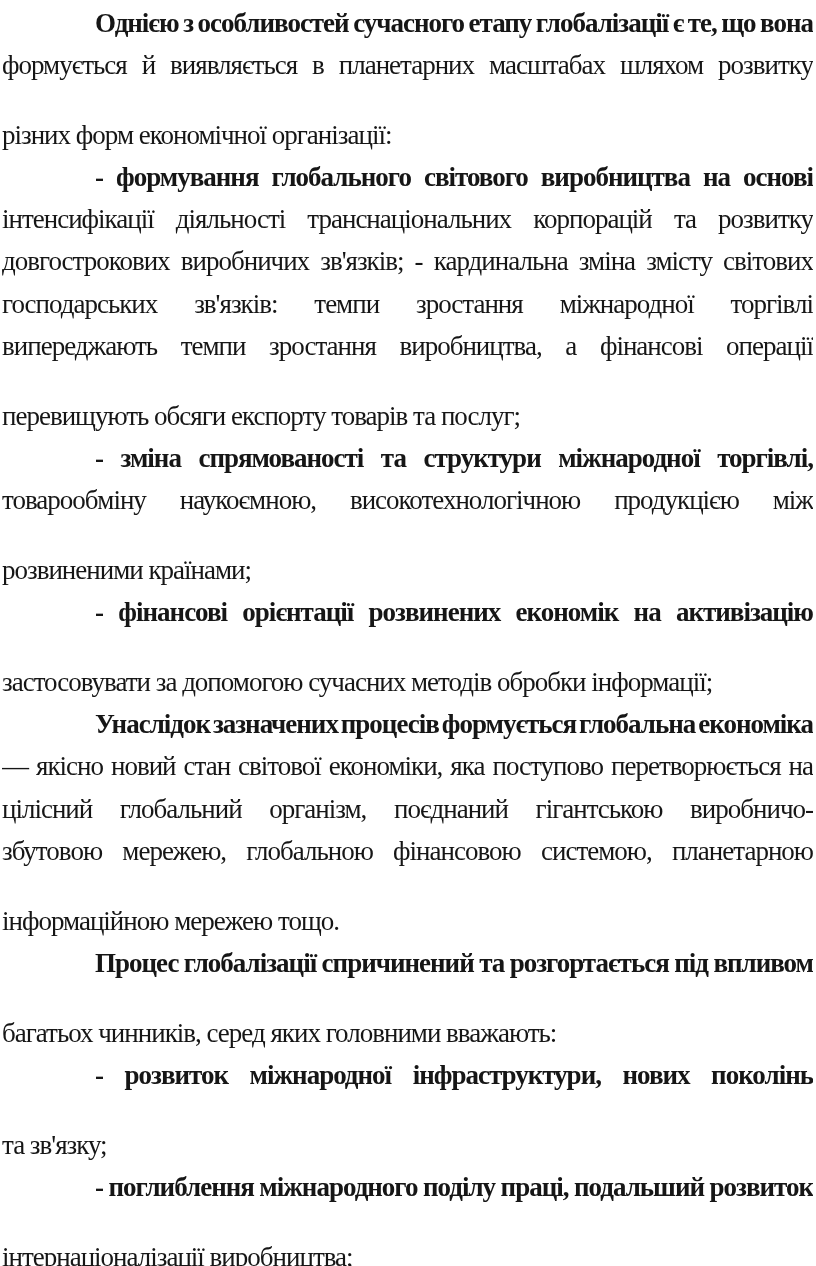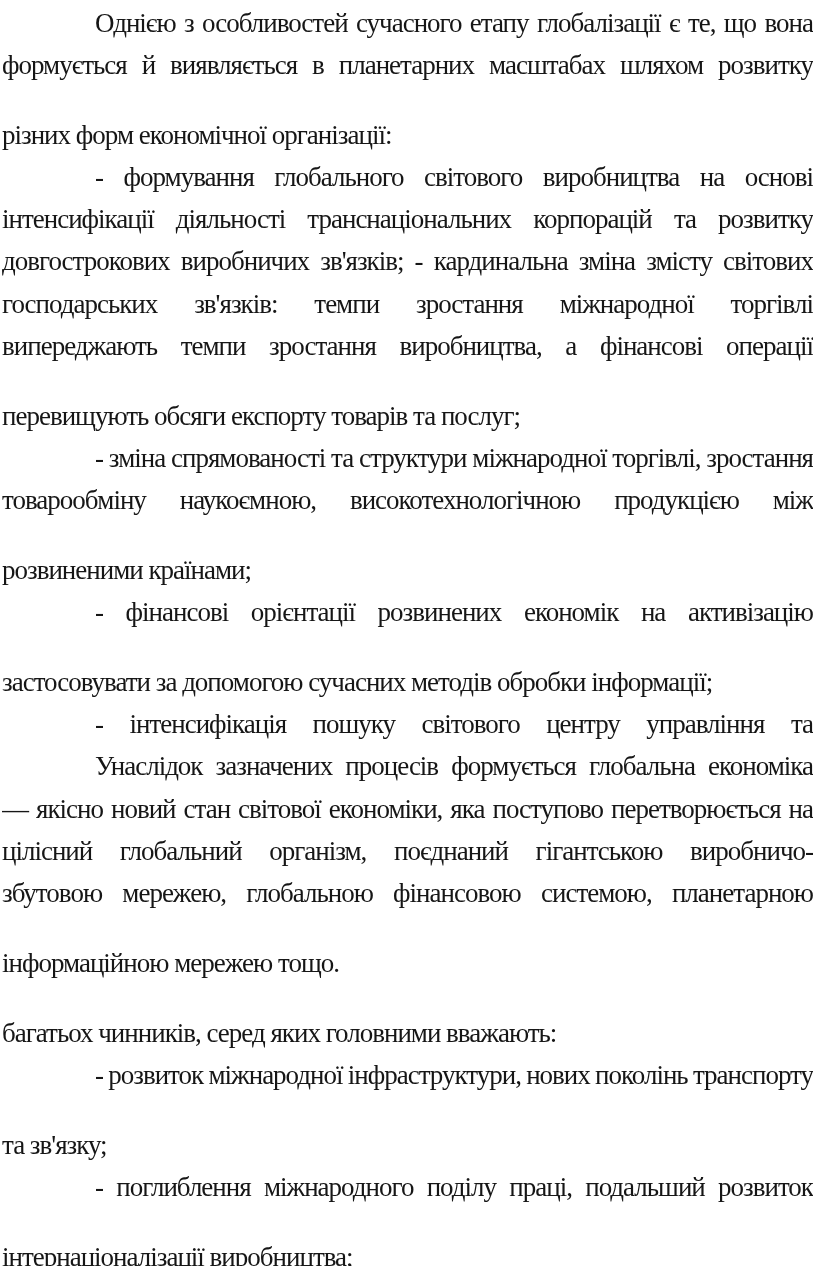--- a/index.html
+++ b/index.html
@@ -35,20 +35,21 @@
     word-spacing: -3px;
   }
   .line.last {
     text-align: left;
     text-align-last: left;
     word-spacing: normal;
     margin-top: 28px;
   }
   .line.indent {
     text-indent: 93px;
+    font-weight: bold;
   }
 </style>
 </head>
 <body>
 
 <div class="page">
   <div>
       <div class="paragraph">
         <div class="line justify indent">Однією з особливостей сучасного етапу глобалізації є те, що вона</div>
         <div class="line justify">формується й виявляється в планетарних масштабах шляхом розвитку</div>
@@ -65,30 +66,30 @@
       <div class="paragraph">
         <div class="line justify indent">- зміна спрямованості та структури міжнародної торгівлі, зростання</div>
         <div class="line justify">товарообміну наукоємною, високотехнологічною продукцією між</div>
         <div class="line last">розвиненими країнами;</div>
       </div>
       <div class="paragraph">
         <div class="line justify indent">- фінансові орієнтації розвинених економік на активізацію</div>
         <div class="line last">застосовувати за допомогою сучасних методів обробки інформації;</div>
       </div>
       <div class="paragraph">
-        <div class="line justify indent">- інтенсифікація пошуку світового центру управління та</div>
       </div>
       <div class="paragraph">
         <div class="line justify indent">Унаслідок зазначених процесів формується глобальна економіка</div>
         <div class="line justify">— якісно новий стан світової економіки, яка поступово перетворюється на</div>
         <div class="line justify">цілісний глобальний організм, поєднаний гігантською виробничо-</div>
         <div class="line justify">збутовою мережею, глобальною фінансовою системою, планетарною</div>
         <div class="line last">інформаційною мережею тощо.</div>
       </div>
       <div class="paragraph">
+        <div class="line justify indent">Процес глобалізації спричинений та розгортається під впливом</div>
         <div class="line last">багатьох чинників, серед яких головними вважають:</div>
       </div>
       <div class="paragraph">
         <div class="line justify indent">- розвиток міжнародної інфраструктури, нових поколінь транспорту</div>
         <div class="line last">та зв'язку;</div>
       </div>
       <div class="paragraph">
         <div class="line justify indent">- поглиблення міжнародного поділу праці, подальший розвиток</div>
         <div class="line last">інтернаціоналізації виробництва;</div>
       </div>

